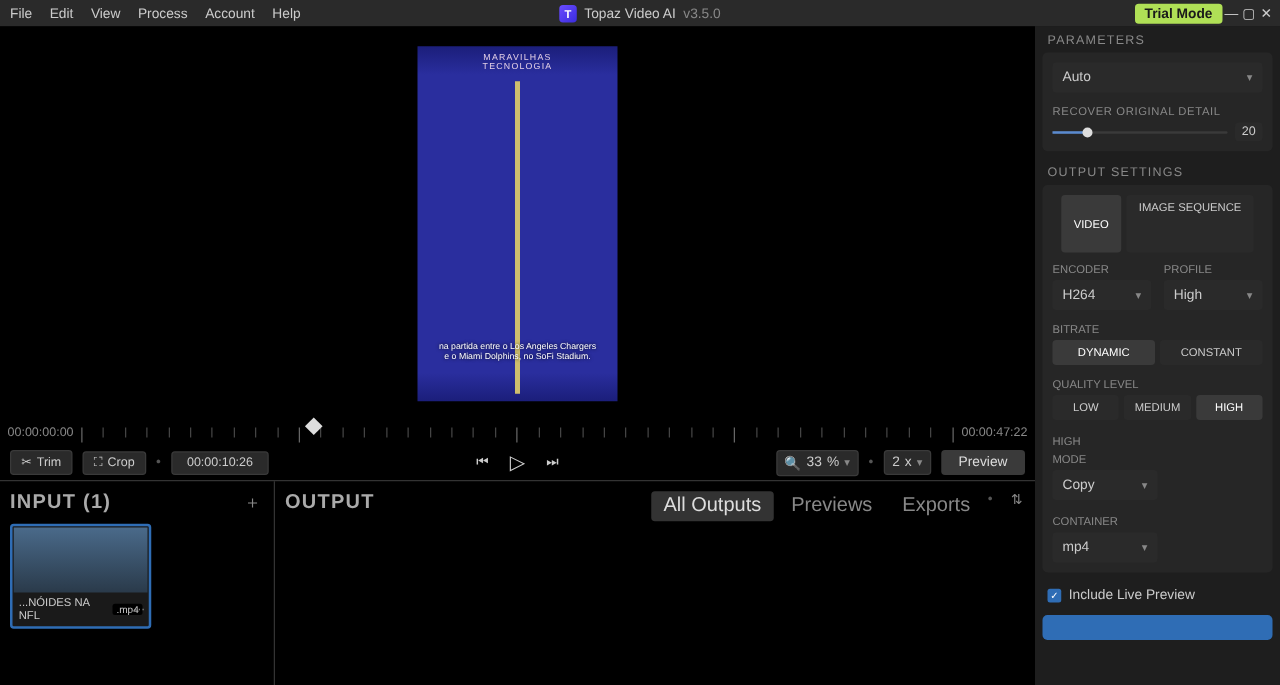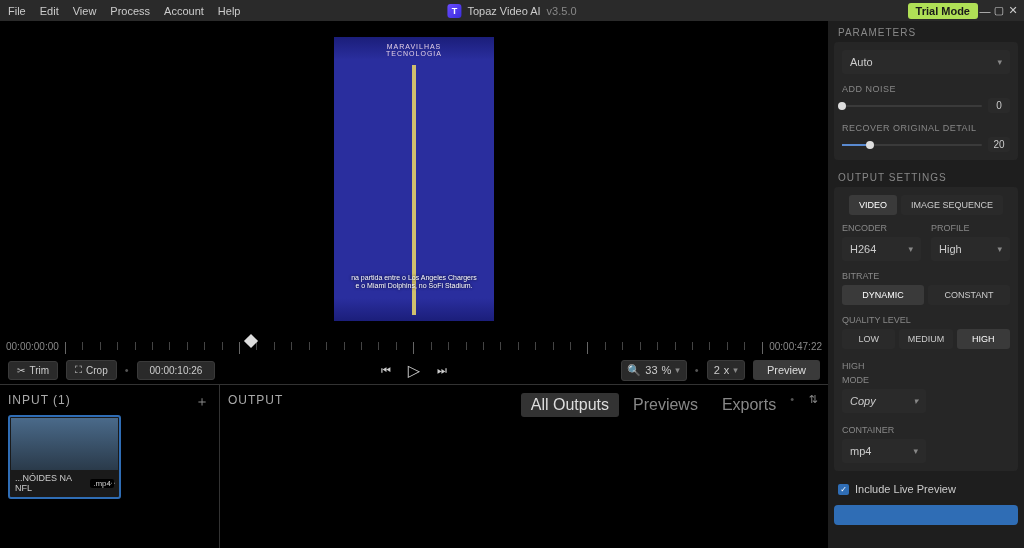--- a/index.html
+++ b/index.html
@@ -36,21 +36,21 @@
 .center-ctls { position:absolute; left:50%; transform:translateX(-50%); display:flex; gap:14px; align-items:center;}
 .play-ic { width:14px;height:14px; display:flex;align-items:center;justify-content:center;}
 .right-ctls { margin-left:auto; display:flex; gap:8px; align-items:center;}
 .zoom-box { background:#2a2a2a; border:1px solid #3a3a3a; border-radius:3px; padding:3px 6px; display:flex; align-items:center; gap:4px;}
 .preview-btn { background:#3a3a3a; color:#ddd; padding:4px 14px; border-radius:3px; cursor:pointer;}
 
 .io-row { height: 164px; display:flex; border-top:1px solid #333;}
 .io-col { padding:8px; }
 .io-col.inputcol{ width:220px; border-right:1px solid #333; position:relative;}
 .io-col.outputcol{ flex:1; position:relative;}
-.io-head { font-size:12px; letter-spacing:1px; color:#aaa;}
+.io-head { font-size:16px; letter-spacing:1px; color:#aaa;font-weight:bold;}
 .add-btn { position:absolute; top:8px; right:10px; font-size:14px; color:#888; cursor:pointer;}
 .thumb { margin-top:8px; width:113px; border:2px solid #2f6db5; border-radius:3px; padding:1px; background:#1a1a1a;}
 .thumb-img { width:100%; height:52px; background:linear-gradient(180deg,#4a6a8a,#2a3a4a);}
 .thumb-label { padding:3px 4px; font-size:9px; display:flex; align-items:center; gap:3px; position:relative;}
 .thumb-ext { background:#000000; padding:0 3px; border-radius:2px; font-size:8px;}
 .thumb-more { position:absolute; right:2px; color:#888;}
 .out-tabs { position:absolute; top:8px; right:34px; display:flex; gap:4px;}
 .out-tab { padding:3px 10px; border-radius:3px; background:transparent; color:#888; font-size:16px; cursor:pointer;}
 .out-tab.active{ background:#333; color:#ddd;}
 .sort-btn{ position:absolute; top:8px; right:10px; color:#888; cursor:pointer;}
@@ -240,46 +240,36 @@
   </div>
 
   <div class="right">
     <div class="sect-label">PARAMETERS</div>
     <div class="card">
       <div class="dropdown">
         <span>Auto</span>
         <span class="chev">▾</span>
       </div>
       <div class="slider-row">
-        <div class="slider-label">ADD NOISE</div>
-        <div class="slider-wrap">
-          <div class="slider">
-            <div class="slider-fill" style="width:0%"></div>
-            <div class="slider-thumb" style="left:0%"></div>
-          </div>
-          <div class="num-box">0</div>
-        </div>
-      </div>
-      <div class="slider-row">
         <div class="slider-label">RECOVER ORIGINAL DETAIL</div>
         <div class="slider-wrap">
           <div class="slider">
             <div class="slider-fill" style="width:20%"></div>
             <div class="slider-thumb" style="left:20%"></div>
           </div>
           <div class="num-box">20</div>
         </div>
       </div>
     </div>
 
 
     <div class="sect-label">OUTPUT SETTINGS</div>
     <div class="card">
       <div class="pill-row" style="margin-bottom:8px; justify-content:center;">
-        <div class="pill active" style="flex:0 0 auto; padding:5px 10px;">VIDEO</div>
+        <div class="pill active" style="flex:0 0 auto; padding:18px 10px;">VIDEO</div>
         <div class="pill" style="flex:0 0 auto; padding:5px 10px;">IMAGE SEQUENCE</div>
       </div>
       <div class="two-col">
         <div class="col">
           <div class="col-label">ENCODER</div>
           <div class="dropdown">
             <span>H264</span>
             <span class="chev">▾</span>
           </div>
         </div>
@@ -297,21 +287,21 @@
         <div class="pill">CONSTANT</div>
       </div>
       <div class="col-label" style="margin-top:10px;">QUALITY LEVEL</div>
       <div class="pill-row">
         <div class="pill">LOW</div>
         <div class="pill">MEDIUM</div>
         <div class="pill active">HIGH</div>
       </div>
       <div class="col-label" style="margin-top:12px;">HIGH</div>
       <div class="col-label" style="margin-top:4px;">MODE</div>
-      <div class="dropdown" style="width:50%;font-style:italic;">
+      <div class="dropdown" style="width:50%;">
         <span>Copy</span>
         <span class="chev">▾</span>
       </div>
       <div class="col-label" style="margin-top:12px;">CONTAINER</div>
       <div class="dropdown" style="width:50%;">
         <span>mp4</span>
         <span class="chev">▾</span>
       </div>
     </div>
 

